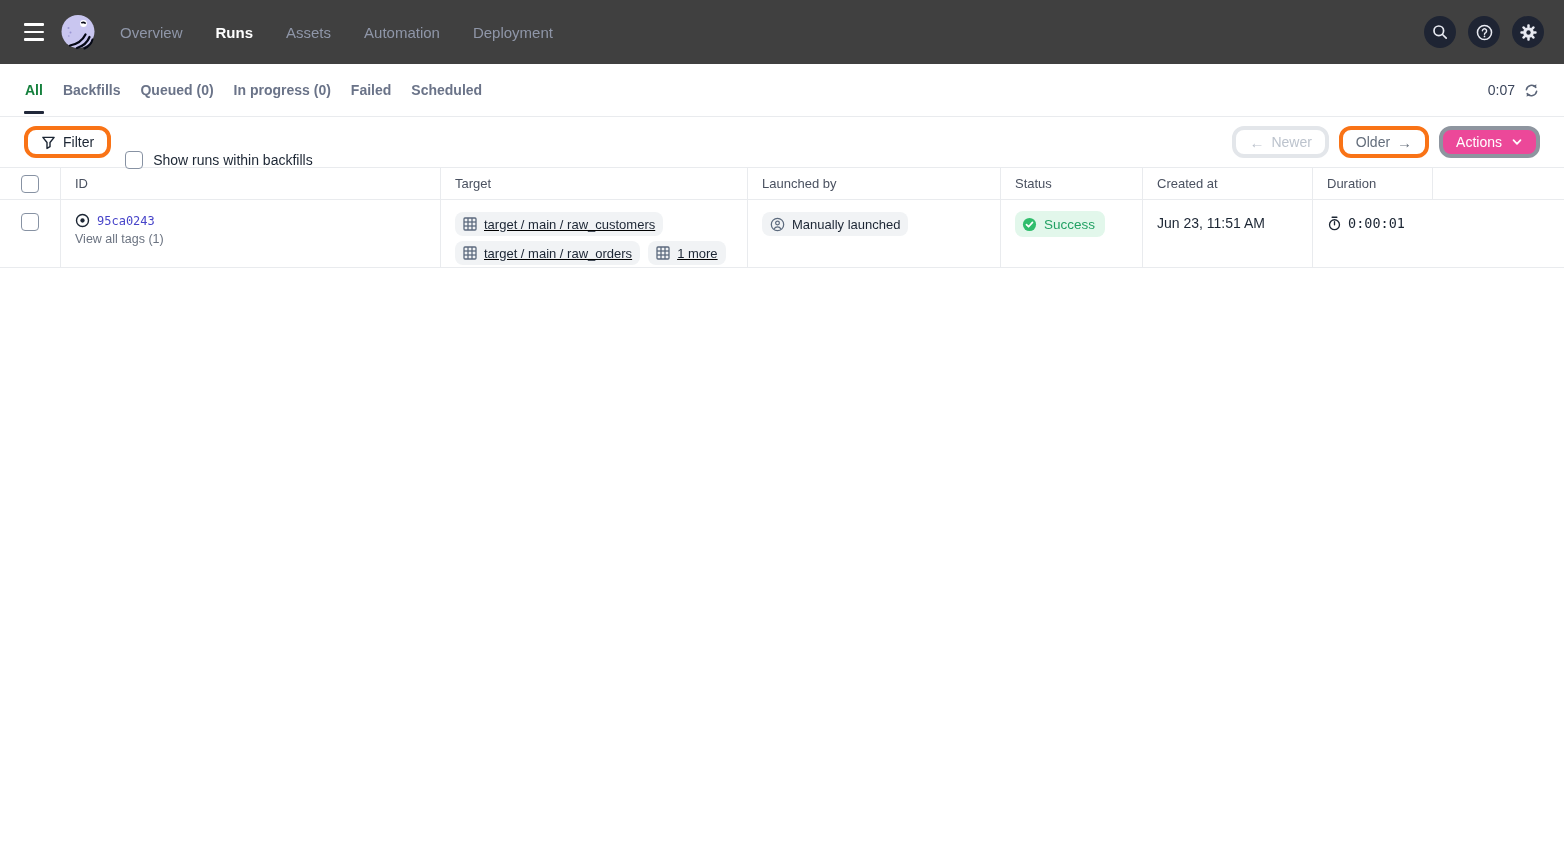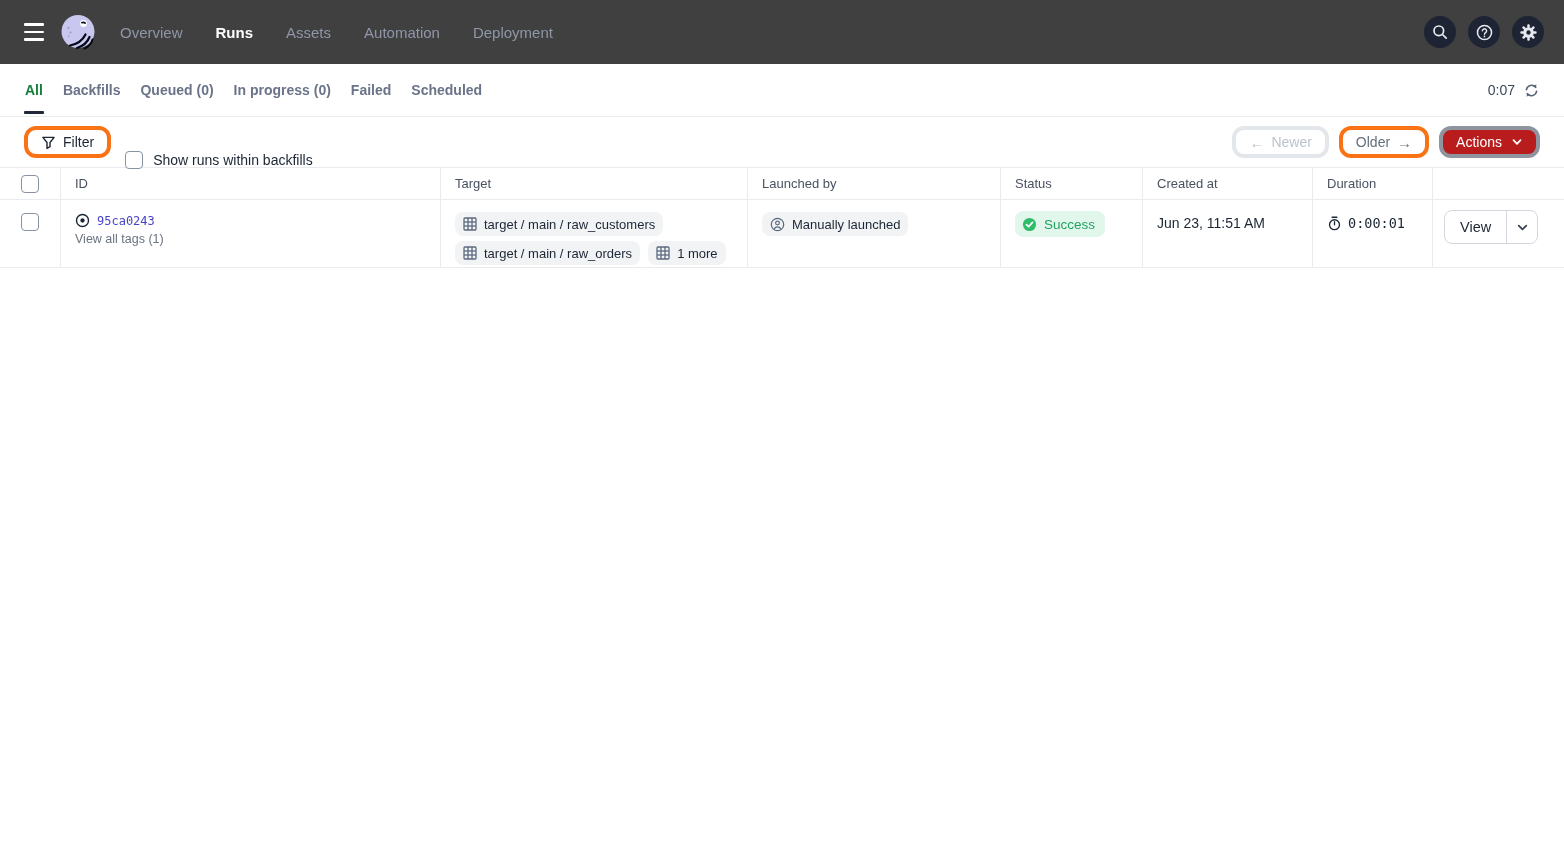--- a/index.html
+++ b/index.html
@@ -36,21 +36,21 @@
 
   
   .toolbar { height:51px; border-bottom:1px solid #e9ebee; display:flex; align-items:center; padding:0 24px; }
   .btn { height:32px; border-radius:12px; border:4px solid #f97316; background:#fff; display:inline-flex;
          align-items:center; gap:7px; padding:0 13px; font-size:14px; font-weight:500; color:#1c2634;
          cursor:pointer; font-family:"Liberation Sans", sans-serif; }
   .btn.disabled { border-color:#e3e6ea; color:#bcc3cd; cursor:default; }
   .btn.disabled .arrow { color:#bcc3cd; }
   .btn .arrow { font-size:15px; color:#6b7480; }
   .btn-older { color:#646e7c; }
-  .btn-actions { background:#b91c1c; border-color:#8e959f; color:#ffffff; font-weight:500; gap:9px; }
+  .btn-actions { background:#ec4899; border-color:#8e959f; color:#ffffff; font-weight:500; gap:9px; }
   .checkbox { width:18px; height:18px; border:1.5px solid #8792a3; border-radius:4px; background:#fff;
               cursor:pointer; flex:none; }
   .toolbar .cb-wrap { display:flex; align-items:center; gap:10px; margin-left:14px;margin-top:36px; }
   .cb-label { font-size:14px; color:#1c2634; cursor:pointer; }
   .toolbar .spacer { flex:1; }
   .toolbar-right { display:flex; align-items:center; gap:10px; }
 
   
   .thead, .trow { display:grid; grid-template-columns:60px 380px 307px 253px 142px 170px 120px 1fr; }
   .thead { height:32px; border-bottom:1px solid #e9ebee; }
@@ -64,21 +64,21 @@
 
   .id-cell { display:flex; flex-direction:column; padding-top:13px; gap:4px; }
   .id-line { display:flex; align-items:center; gap:7px; }
   .id-link { font-family:"DejaVu Sans Mono", monospace; font-size:12px; color:#4744c9;
              text-decoration:none; cursor:pointer; }
   .tags-link { font-size:12.5px; color:#6b7381; cursor:pointer; }
 
   .pill { display:inline-flex; align-items:center; gap:7px; height:24px; padding:0 8px;
           background:#f1f3f5; border-radius:8px; font-size:13px; color:#1c2634; white-space:nowrap;
           cursor:pointer; }
-  .target-cell { display:flex; flex-direction:column; gap:5px; padding-top:12px; }
+  .target-cell { display:flex; flex-direction:column; gap:5px; padding-top:12px;text-decoration:underline; }
   .target-line { display:flex; gap:8px; }
   .launched-cell { padding-top:12px; }
 
   .status-pill { display:inline-flex; align-items:center; gap:7px; height:26px; padding:0 10px 0 7px;
                  background:#e2f7eb; border-radius:8px; font-size:13.5px; color:#23a164; }
   .status-cell { padding-top:11px; }
 
   .text-cell { font-size:14px; color:#1c2634; padding-top:15px; }
   .duration-wrap { display:flex; align-items:center; gap:6px; font-family:"DejaVu Sans Mono", monospace;
                    font-size:13.5px; color:#1c2634; }
@@ -302,25 +302,15 @@
       <span class="duration-wrap">
         <svg width="15" height="15" viewBox="0 0 16 16" fill="none">
           <line x1="5.5" y1="1.3" x2="10.5" y2="1.3" stroke="#1c2634" stroke-width="1.5" stroke-linecap="round"></line>
           <circle cx="8" cy="9.3" r="5.3" stroke="#1c2634" stroke-width="1.4"></circle>
           <line x1="8" y1="9.3" x2="8" y2="6" stroke="#1c2634" stroke-width="1.4" stroke-linecap="round"></line>
         </svg>
         <span>0:00:01</span>
       </span>
     </div>
 
-    <div class="cell view-cell">
-      <span class="split-btn">
-        <button class="split-main">View</button>
-        <button class="split-caret">
-          <svg width="13" height="13" viewBox="0 0 12 12" fill="none">
-            <path d="M2.5 4.2 L6 7.8 L9.5 4.2" stroke="#39414f" stroke-width="1.6" stroke-linecap="round" stroke-linejoin="round"></path>
-          </svg>
-        </button>
-      </span>
-    </div>
   </div>
 
 </div>
 
 </body></html>

